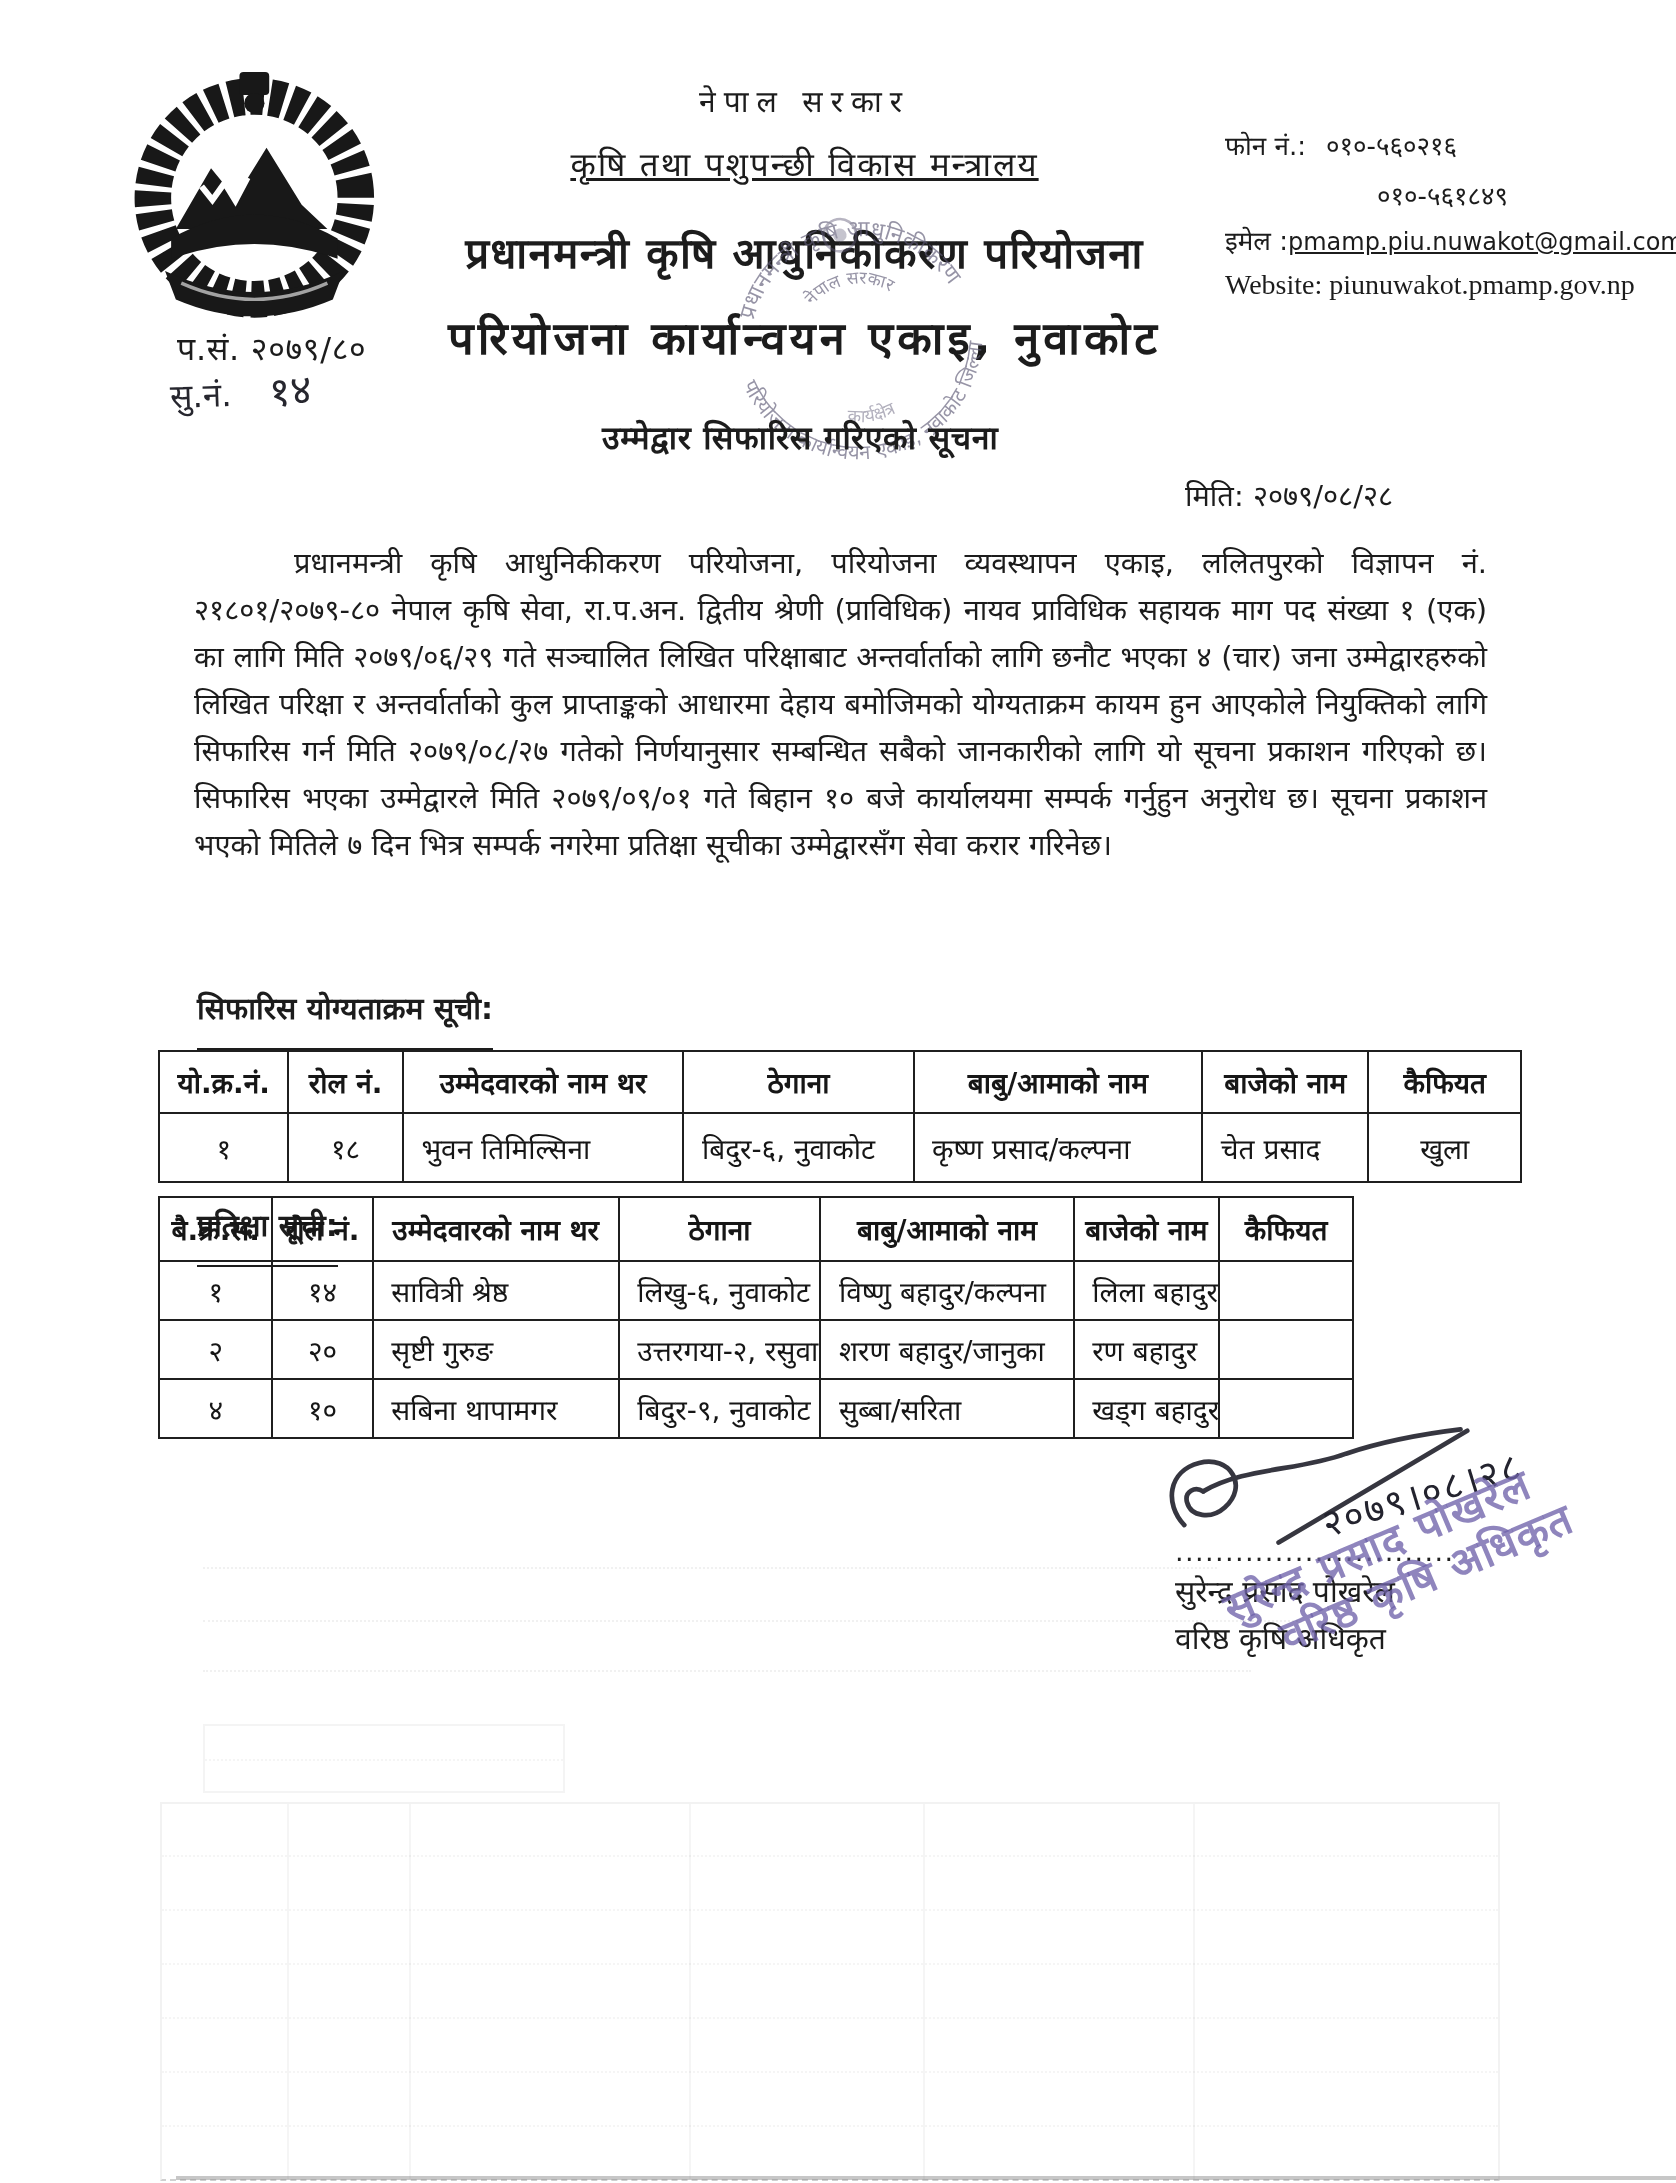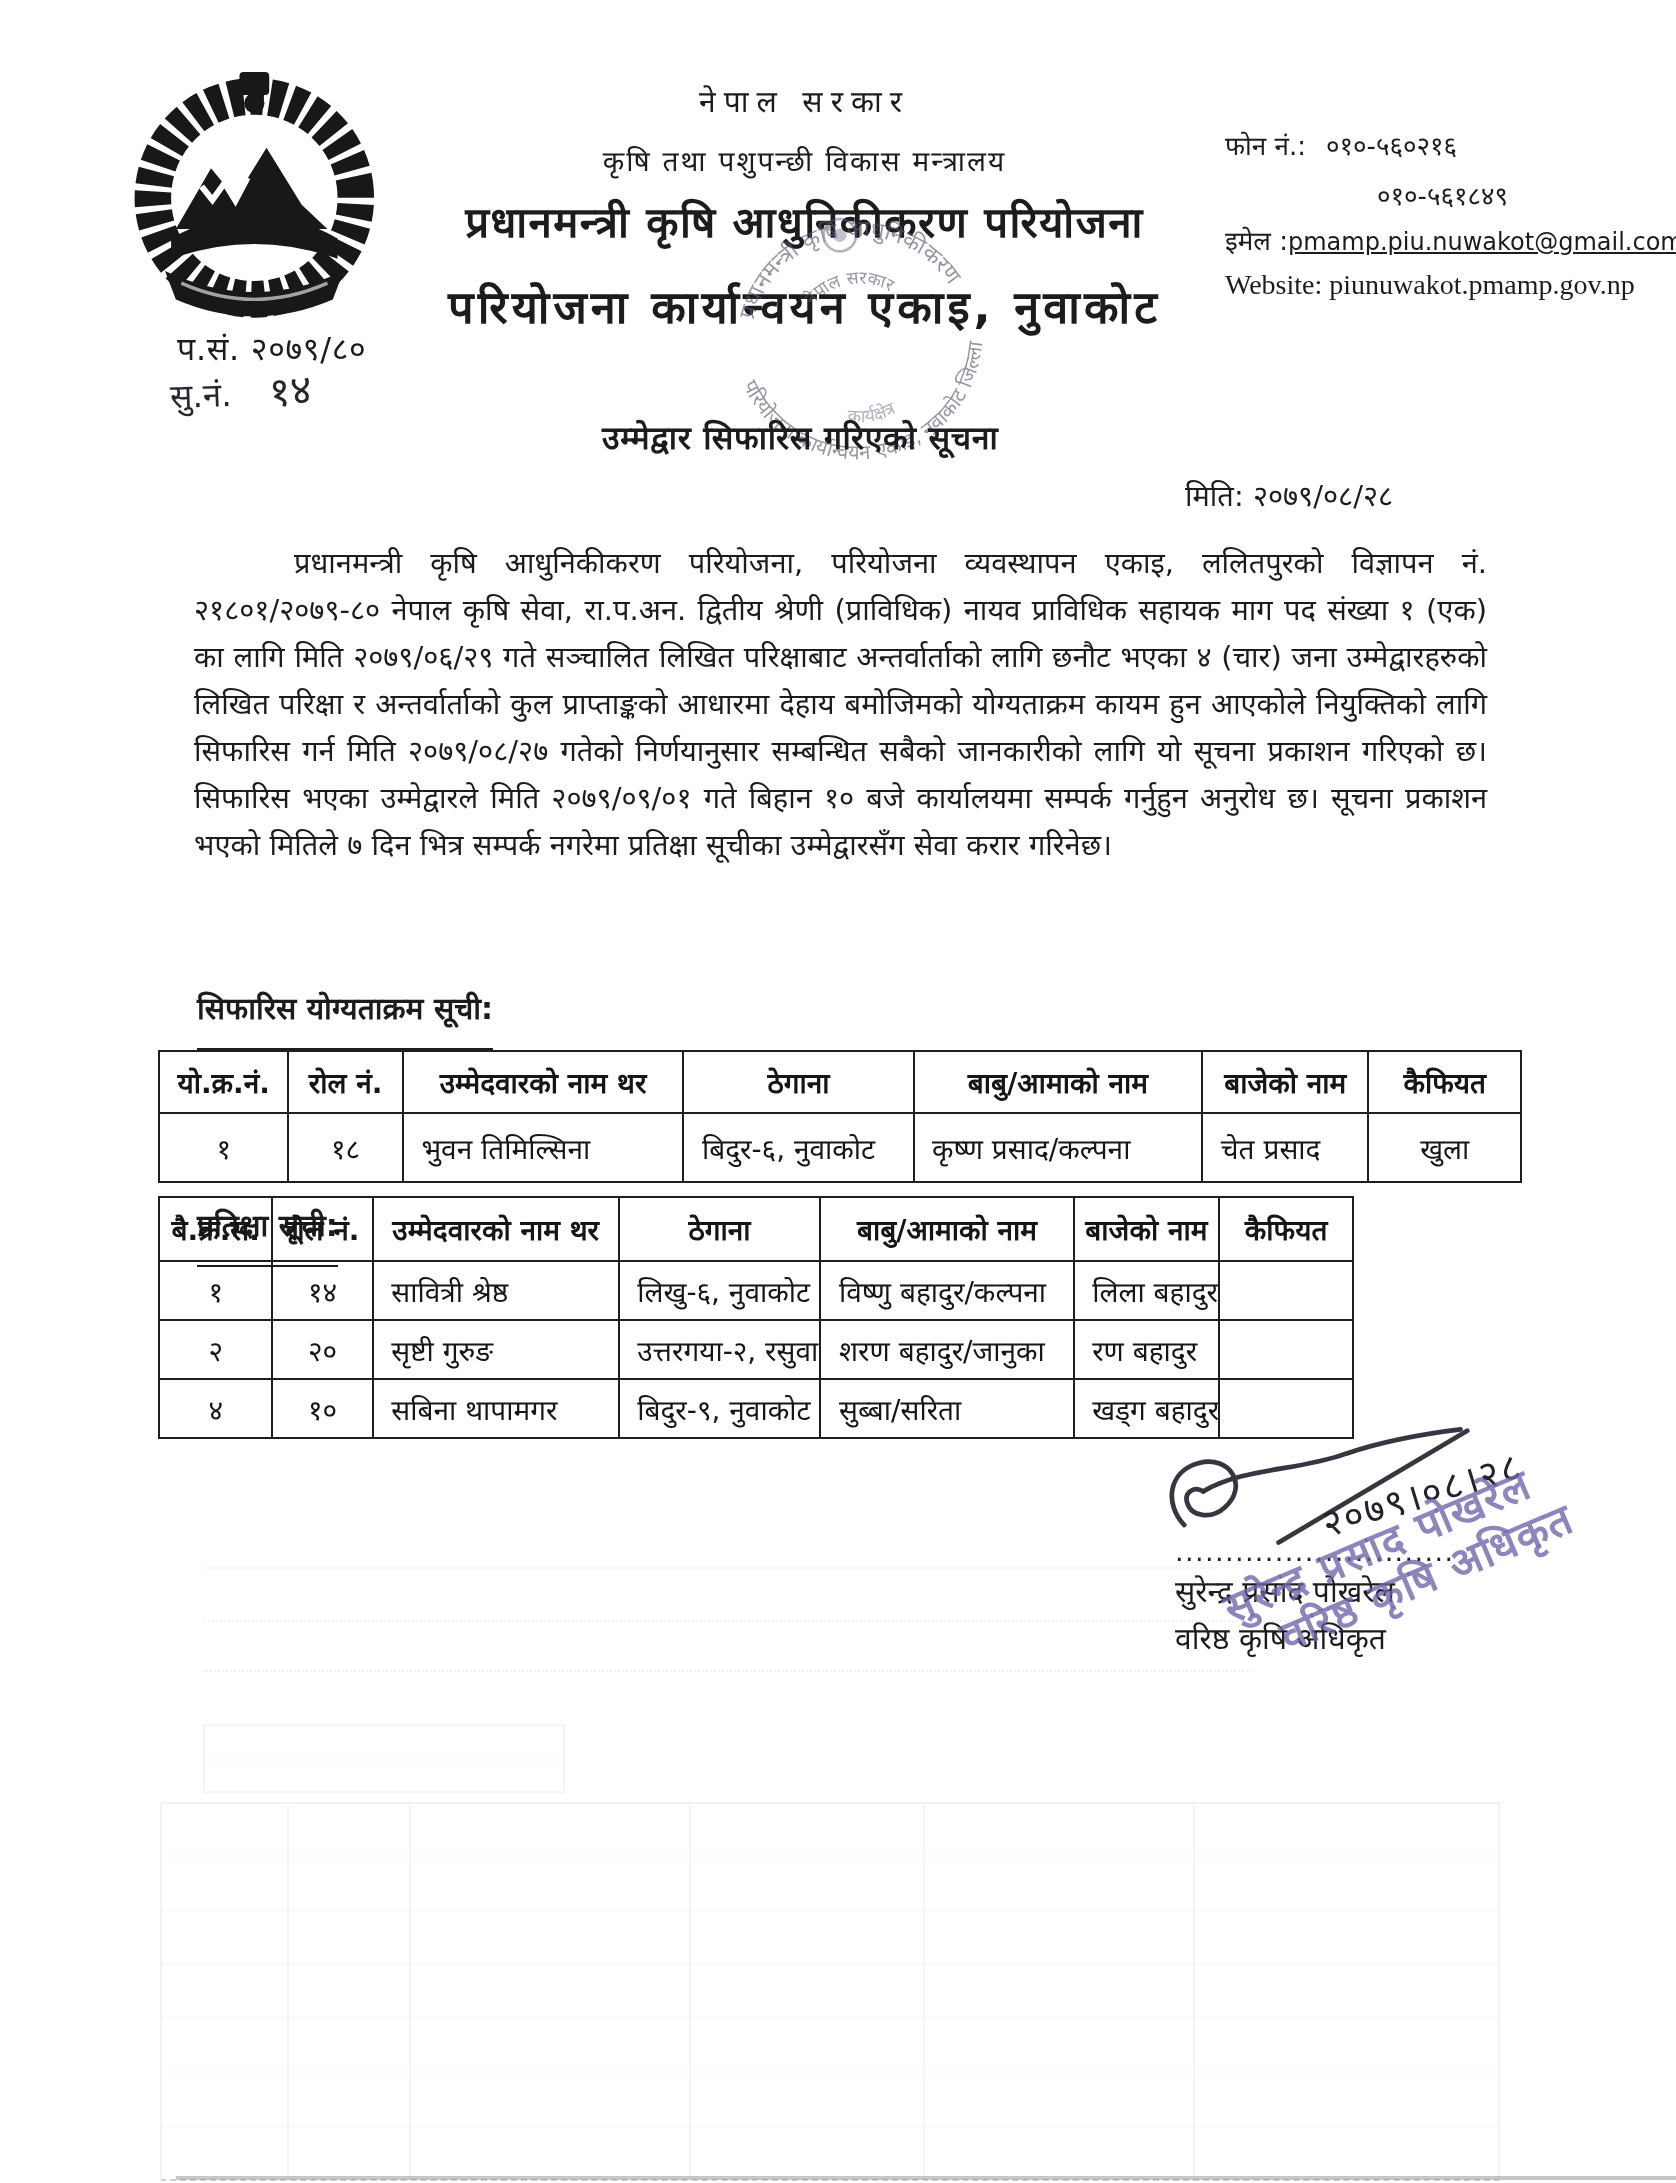--- a/index.html
+++ b/index.html
@@ -9,21 +9,21 @@
     background:#ffffff;
     font-family:"DejaVu Sans","Liberation Sans",sans-serif;
     color:#1c1c1c;
     overflow:hidden;
   }
   .abs{position:absolute;}
 
   
   .head-center{left:304px;top:80px;width:1001px;text-align:center;}
   .gov-line{font-size:30px;letter-spacing:8px;margin-bottom:20px;}
-  .ministry-line{font-size:28px;letter-spacing:2px;margin-bottom:13px;}
+  .ministry-line{font-size:33px;letter-spacing:2px;margin-bottom:37px;text-decoration:underline;}
   .project-line{font-size:42px;font-weight:700;margin-bottom:26px;letter-spacing:1.4px;}
   .unit-line{font-size:45px;font-weight:700;letter-spacing:4px;}
 
   .contact{left:1225px;top:133px;width:433px;font-size:26px;line-height:1;}
   .contact-row{position:absolute;white-space:nowrap;}
   .phone1{left:0;top:0;}
   .phone1 .val{margin-left:20px;}
   .phone2{left:152px;top:50px;}
   .emailrow{left:0;top:95px;}
   .email-val{font-size:24px;text-decoration:underline;}

